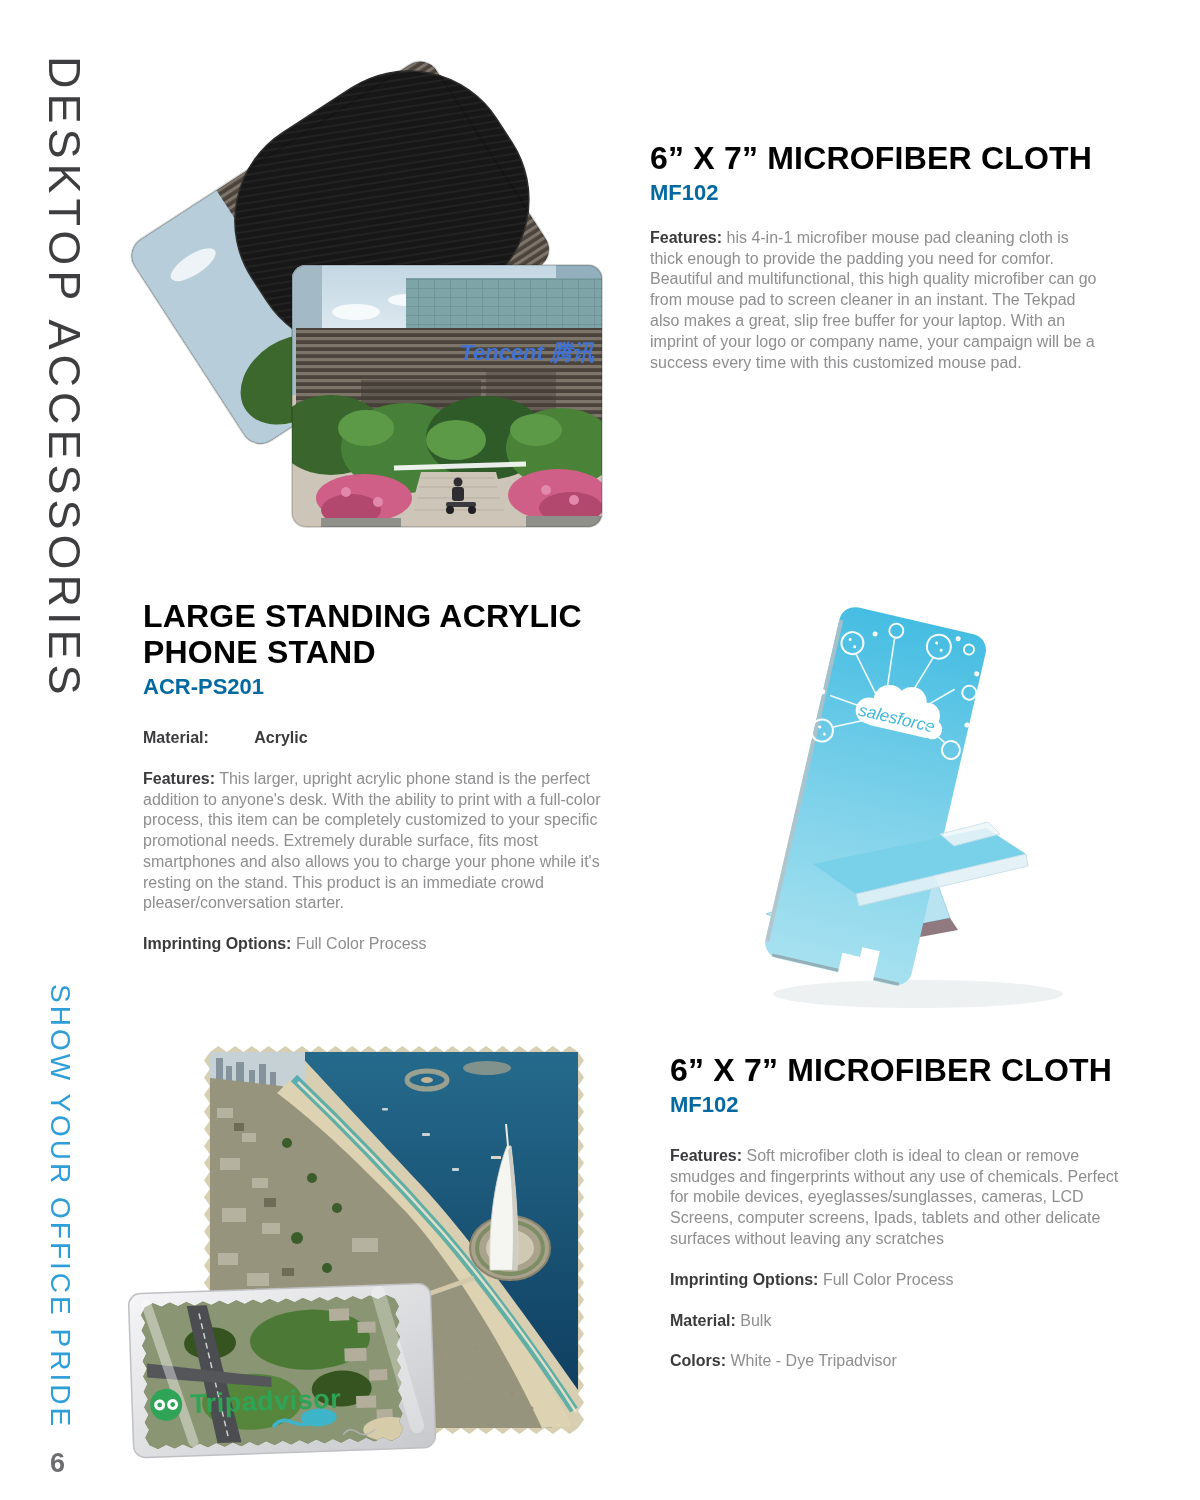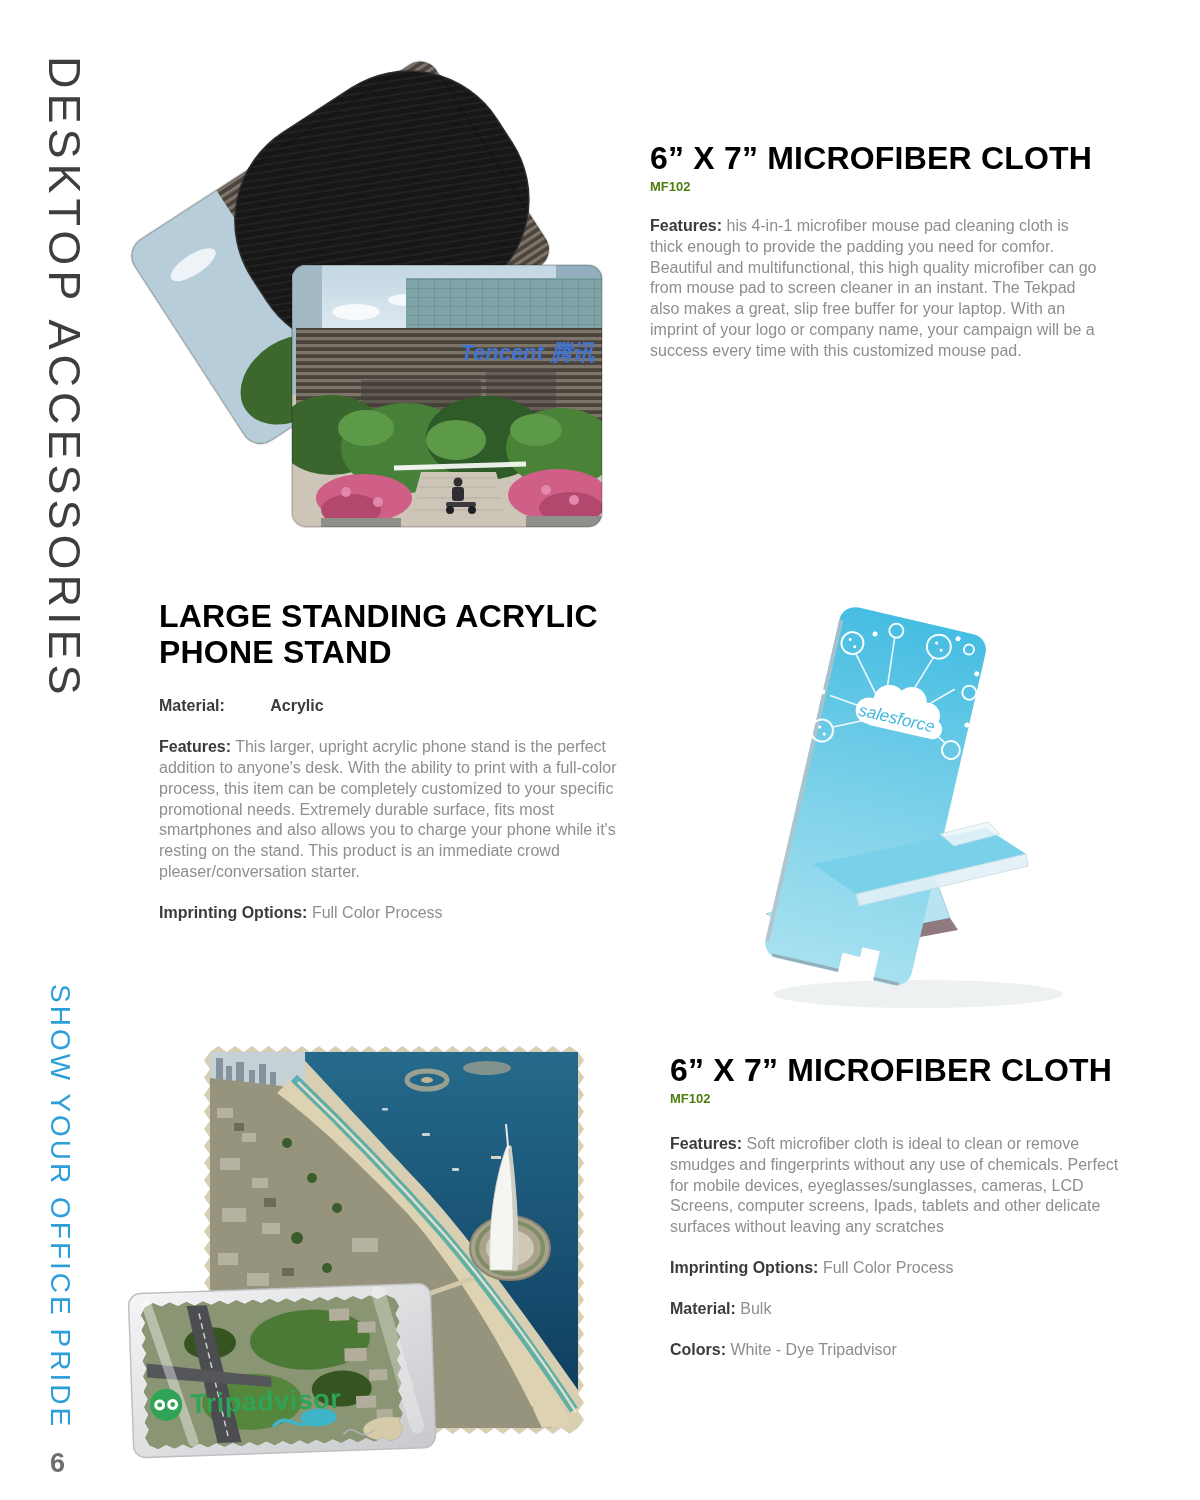--- a/index.html
+++ b/index.html
@@ -8,24 +8,24 @@
   .vlabel{position:absolute;writing-mode:vertical-rl;text-orientation:mixed;white-space:nowrap;}
   .category-label{left:38px;top:56px;font-size:45px;letter-spacing:5px;color:#3e3e40;font-weight:400;}
   .tagline-label{left:44px;top:984px;font-size:28px;letter-spacing:3px;color:#2e9ed9;font-weight:400;}
   .page-number{position:absolute;left:50px;top:1448px;font-size:27px;font-weight:700;color:#6e6e70;}
   figure{position:absolute;margin:0;padding:0;}
   .fig-mousepad{left:106px;top:50px;width:510px;height:480px;}
   .fig-stand{left:688px;top:562px;width:425px;height:470px;}
   .fig-cloth{left:122px;top:1038px;width:470px;height:428px;}
   .product-info{position:absolute;color:#8e8e90;font-size:16px;line-height:1.3;}
   .info-1{left:650px;top:140px;width:448px;}
-  .info-2{left:159px;top:598px;width:462px;}
+  .info-2{left:143px;top:598px;width:462px;}
   .info-3{left:670px;top:1052px;width:462px;}
   .product-info h2{margin:0;font-size:32px;line-height:1.13;color:#000000;font-weight:600;letter-spacing:.2px;}
-  .sku{font-size:13px;color:#4d7c0f;font-weight:600;margin-top:3px;}
+  .sku{font-size:22px;color:#0369a1;font-weight:600;margin-top:3px;}
   .spec{margin:20px 0 0 0;}
   .spec.first{margin-top:26px;}
   .spec .label{color:#3b3b3d;font-weight:700;}
   .spec.bold-value .value{color:#3b3b3d;font-weight:700;margin-left:41px;}
 </style>
 </head>
 <body>
 
 <div class="page">
 
@@ -147,20 +147,21 @@
     <h2>6” X 7” MICROFIBER CLOTH</h2>
     <div class="sku">MF102</div>
     <p class="spec">
       <span class="label">Features:</span>
       <span class="value">his 4-in-1 microfiber mouse pad cleaning cloth is thick enough to provide the padding you need for comfor. Beautiful and multifunctional, this high quality microfiber can go from mouse pad to screen cleaner in an instant. The Tekpad also makes a great, slip free buffer for your laptop. With an imprint of your logo or company name, your campaign will be a success every time with this customized mouse pad.</span>
     </p>
   </section>
 
   <section class="product-info info-2">
     <h2>LARGE STANDING ACRYLIC PHONE STAND</h2>
+    <div class="sku">ACR-PS201</div>
     <p class="spec first bold-value">
       <span class="label">Material:</span>
       <span class="value">Acrylic</span>
     </p>
     <p class="spec">
       <span class="label">Features:</span>
       <span class="value">This larger, upright acrylic phone stand is the perfect addition to anyone's desk. With the ability to print with a full-color process, this item can be completely customized to your specific promotional needs. Extremely durable surface, fits most smartphones and also allows you to charge your phone while it's resting on the stand. This product is an immediate crowd pleaser/conversation starter.</span>
     </p>
     <p class="spec">
       <span class="label">Imprinting Options:</span>

